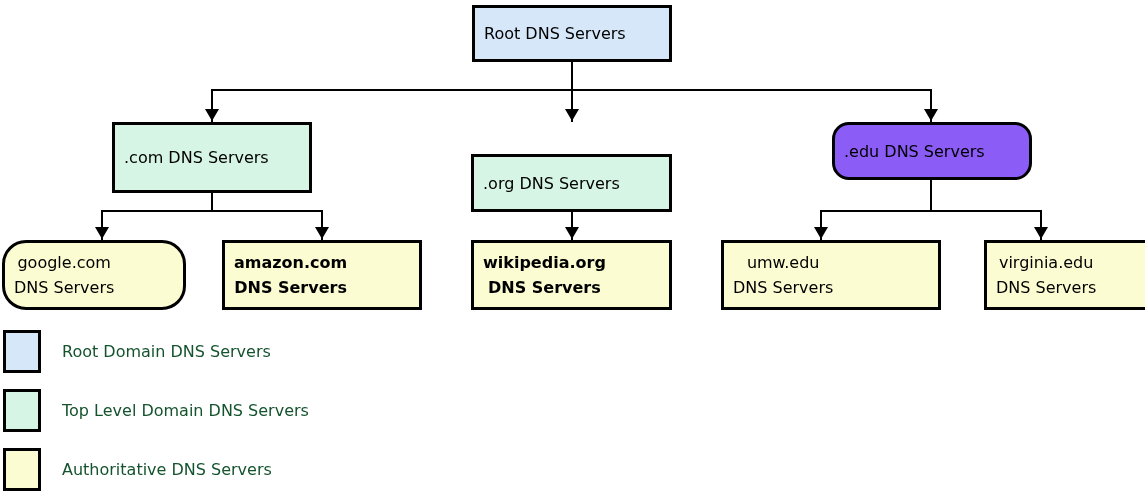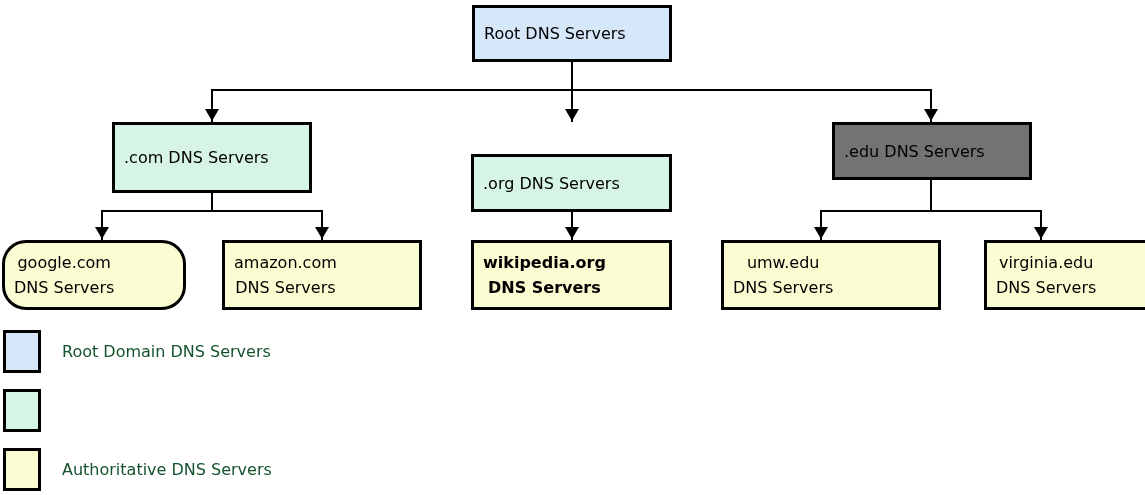--- a/index.html
+++ b/index.html
@@ -104,29 +104,29 @@
   <div class="node" id="node-root" style="background-color: rgb(215, 231, 250);">
     <span class="node-label">Root DNS Servers</span>
   </div>
 
   <div class="node" id="node-com" style="background-color: rgb(215, 245, 228);">
     <span class="node-label">.com DNS Servers</span>
   </div>
   <div class="node" id="node-org" style="background-color: rgb(215, 245, 228); margin-top: 32px;">
     <span class="node-label">.org DNS Servers</span>
   </div>
-  <div class="node" id="node-edu" style="background-color: #737373;">
+  <div class="node" id="node-edu" style="background-color: #8b5cf6; border-radius: 17px;">
     <span class="node-label">.edu DNS Servers</span>
   </div>
 
   <div class="node" id="node-google" style="background-color: rgb(252, 252, 210);">
     <span class="node-label">google.com
 DNS Servers</span>
   </div>
-  <div class="node" id="node-amazon" style="background-color: rgb(252, 252, 210);">
+  <div class="node" id="node-amazon" style="background-color: rgb(252, 252, 210); font-weight: bold;">
     <span class="node-label">amazon.com
 DNS Servers</span>
   </div>
   <div class="node" id="node-wikipedia" style="background-color: rgb(252, 252, 210);">
     <span class="node-label">wikipedia.org
 DNS Servers</span>
   </div>
   <div class="node" id="node-umw" style="background-color: rgb(252, 252, 210);">
     <span class="node-label">umw.edu
 DNS Servers</span>
@@ -136,20 +136,21 @@
 DNS Servers</span>
   </div>
 
   <div id="legend">
     <div class="legend-item">
       <span class="legend-swatch" style="background-color: rgb(215, 231, 250);"></span>
       <span class="legend-label">Root Domain DNS Servers</span>
     </div>
     <div class="legend-item">
       <span class="legend-swatch" style="background-color: rgb(215, 245, 228);"></span>
+      <span class="legend-label">Top Level Domain DNS Servers</span>
     </div>
     <div class="legend-item">
       <span class="legend-swatch" style="background-color: rgb(252, 252, 210);"></span>
       <span class="legend-label">Authoritative DNS Servers</span>
     </div>
   </div>
 
 </div>
 
 </body></html>

